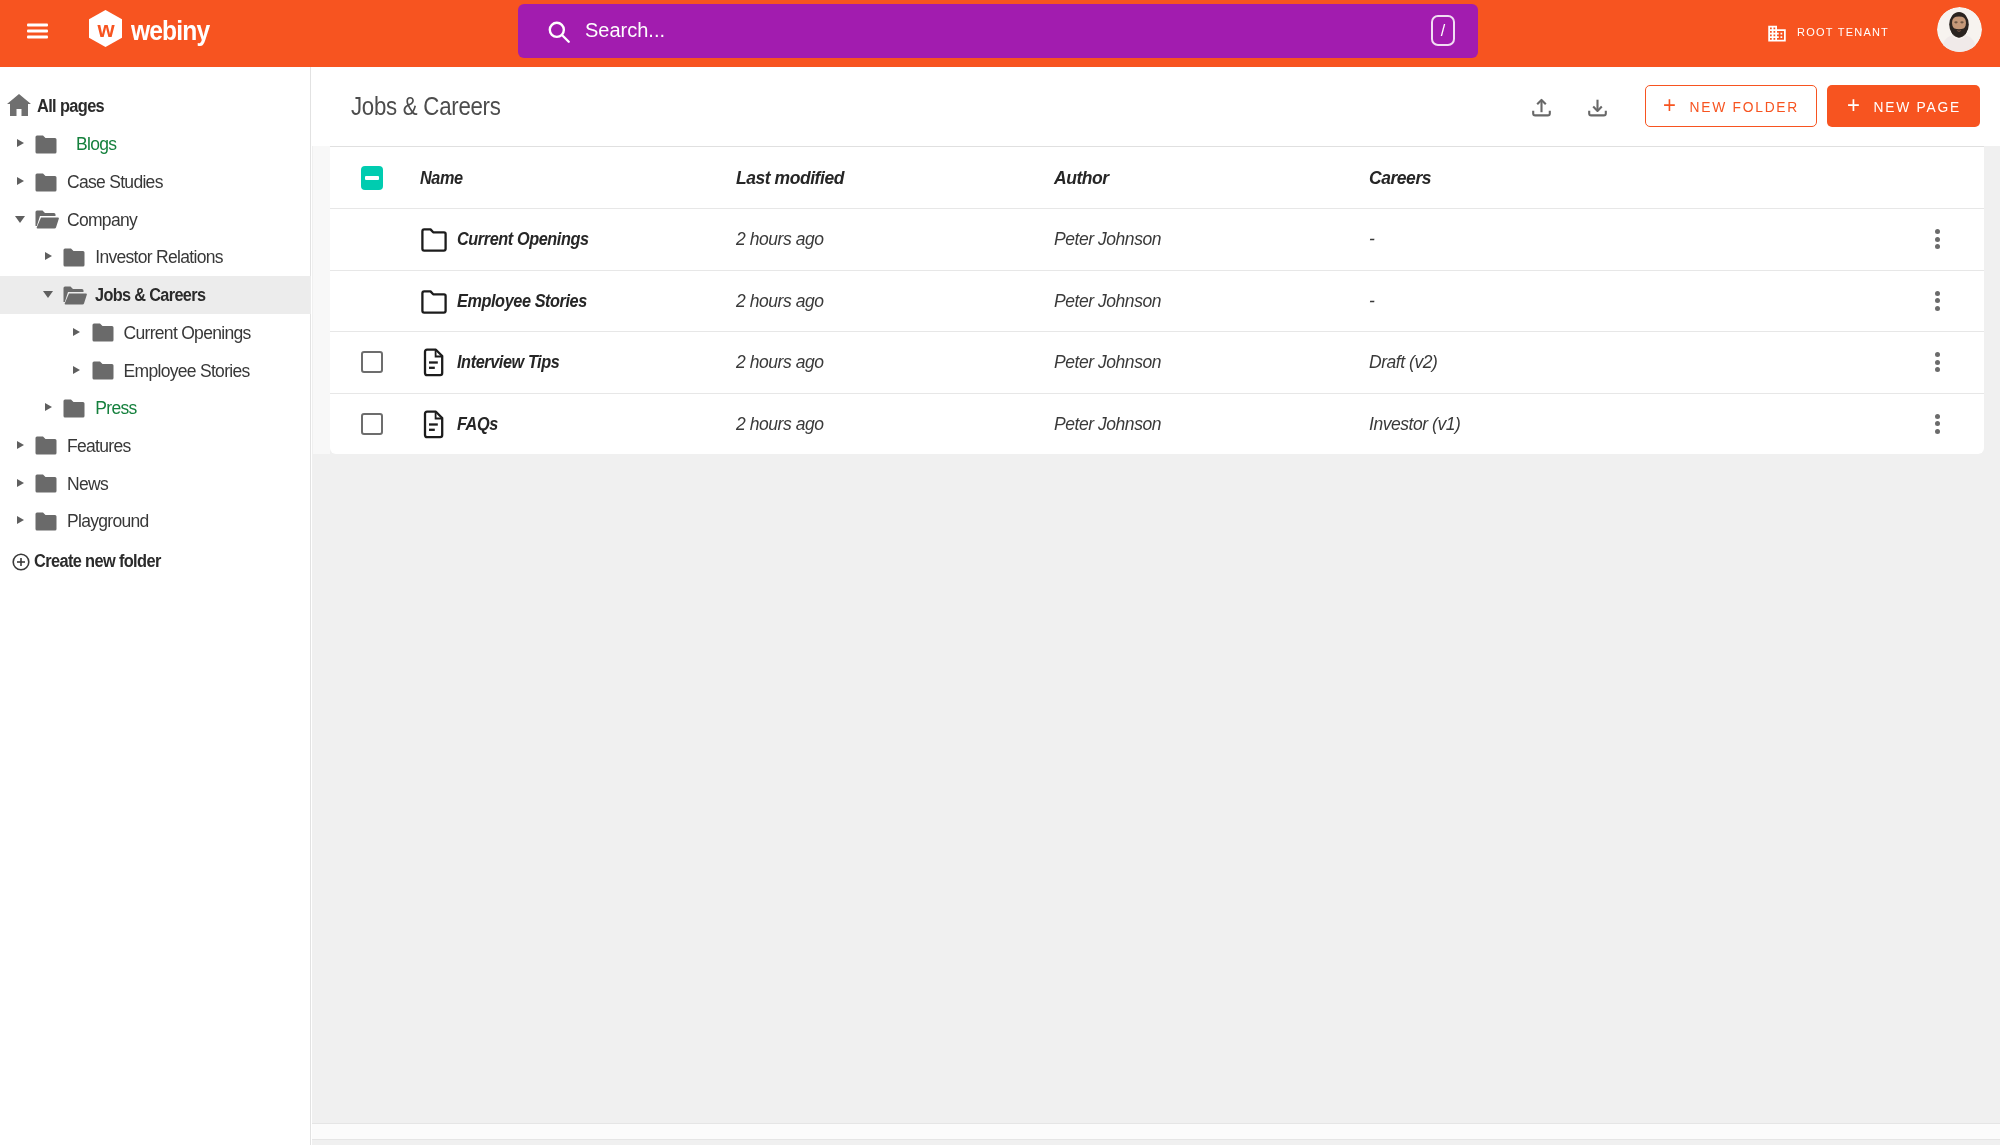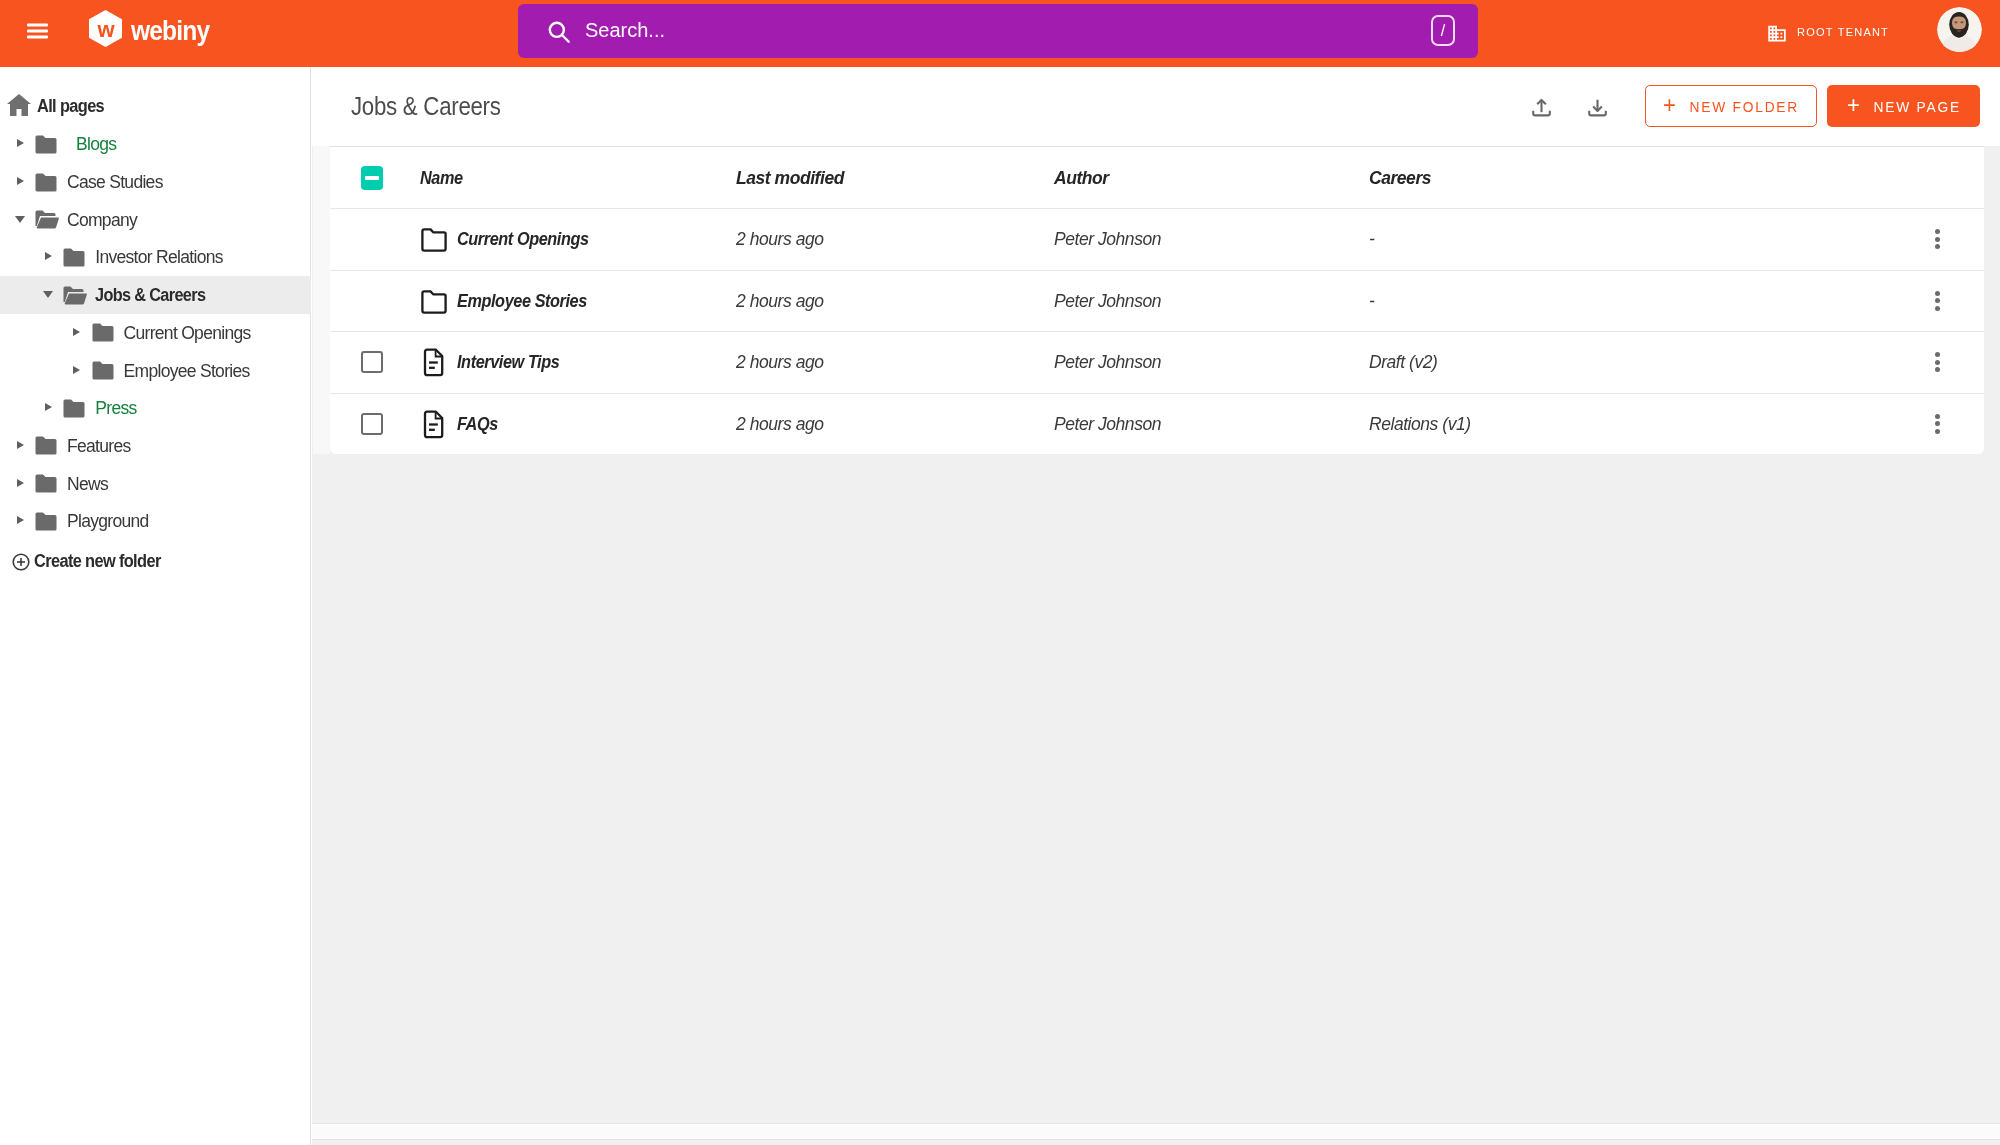--- a/index.html
+++ b/index.html
@@ -247,21 +247,21 @@
         <div class="cb"></div>
         <svg class="abs" style="left:93px;top:16px" width="21" height="29" viewBox="0 0 21 29">
           <path fill="none" stroke="#1c1c1c" stroke-width="2.3" stroke-linejoin="round" d="M2 3.8 Q2 1.7 4.1 1.7 L12.9 1.7 L19.2 8 L19.2 25 Q19.2 27.1 17.1 27.1 L4.1 27.1 Q2 27.1 2 25 Z"></path>
           <path fill="none" stroke="#1c1c1c" stroke-width="1.8" d="M12.6 2.2 L12.6 8.5 L18.8 8.5"></path>
           <line x1="6" y1="14.5" x2="14.8" y2="14.5" stroke="#1c1c1c" stroke-width="2.3"></line>
           <line x1="6" y1="19.8" x2="11.8" y2="19.8" stroke="#1c1c1c" stroke-width="2.3"></line>
         </svg>
         <div class="cell namecell">FAQs</div>
   <div class="cell c2">2 hours ago</div>
   <div class="cell c3">Peter Johnson</div>
-  <div class="cell c4">Relations (v1)</div>
+  <div class="cell c4">Investor (v1)</div>
         <div class="kebab">
           <i style="top:0"></i>
           <i style="top:7.5px"></i>
           <i style="top:15px"></i>
         </div>
       </div>
     </div>
   <div id="hscroll"></div>
 </div>
 

